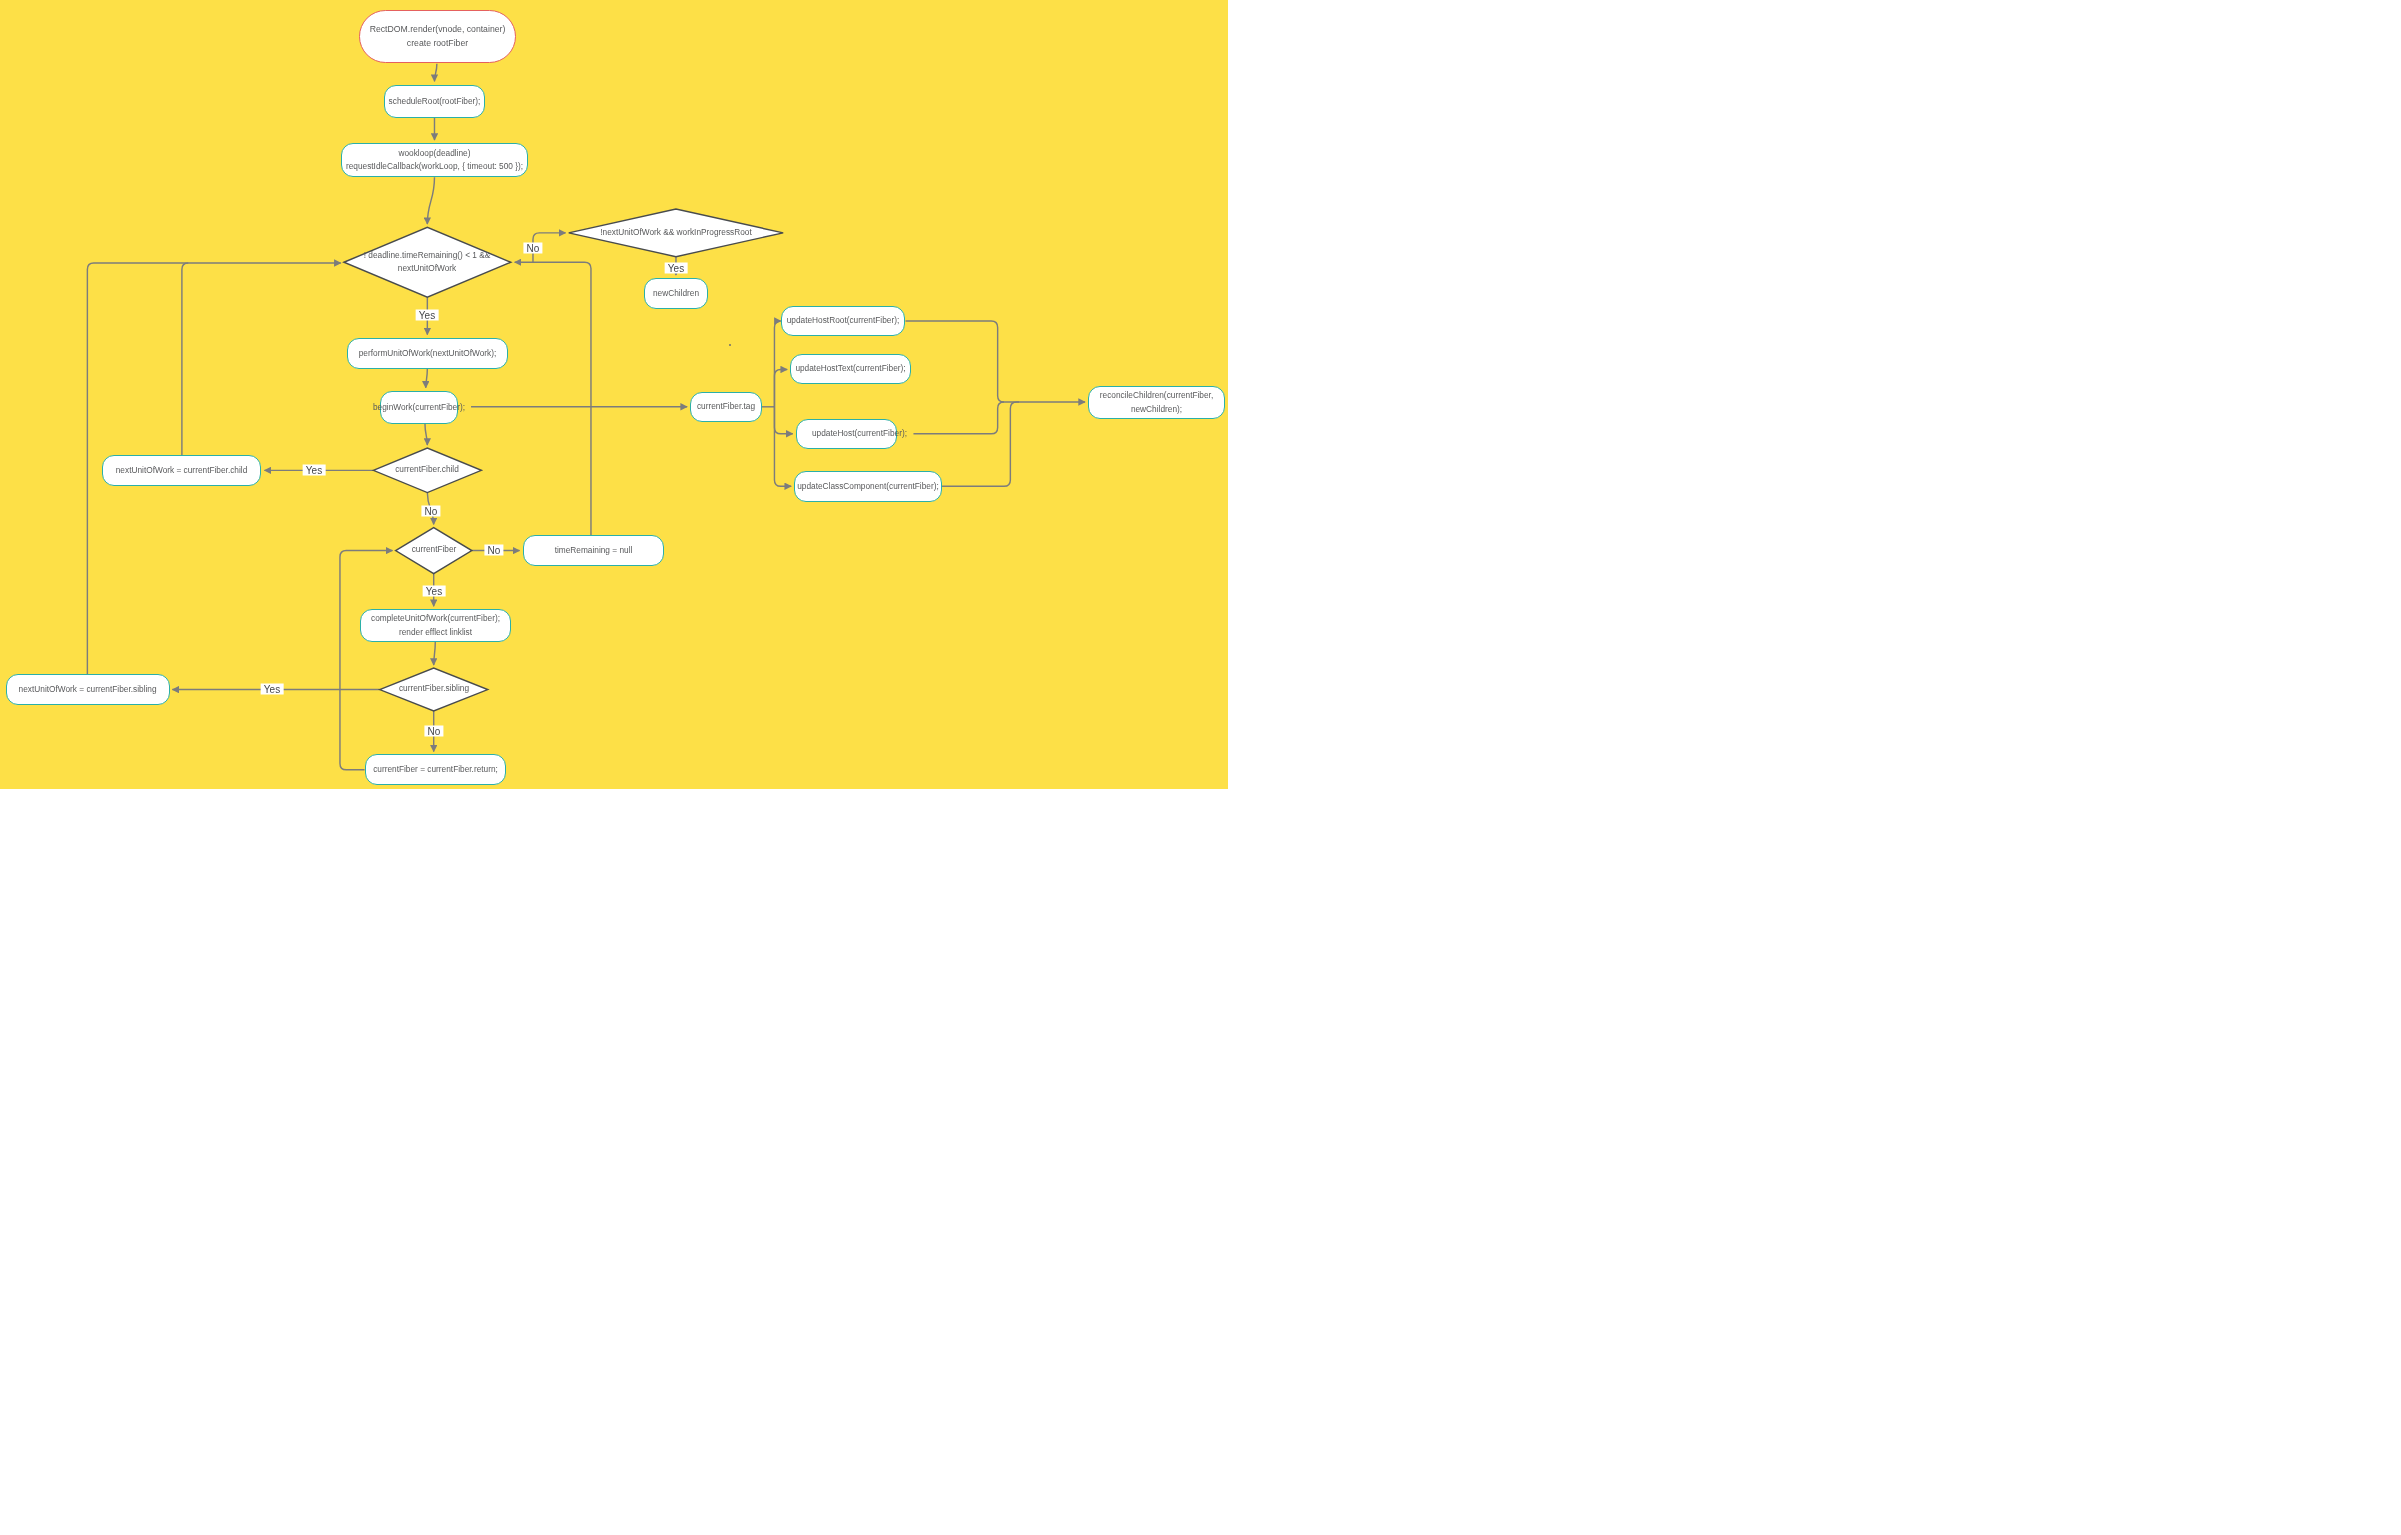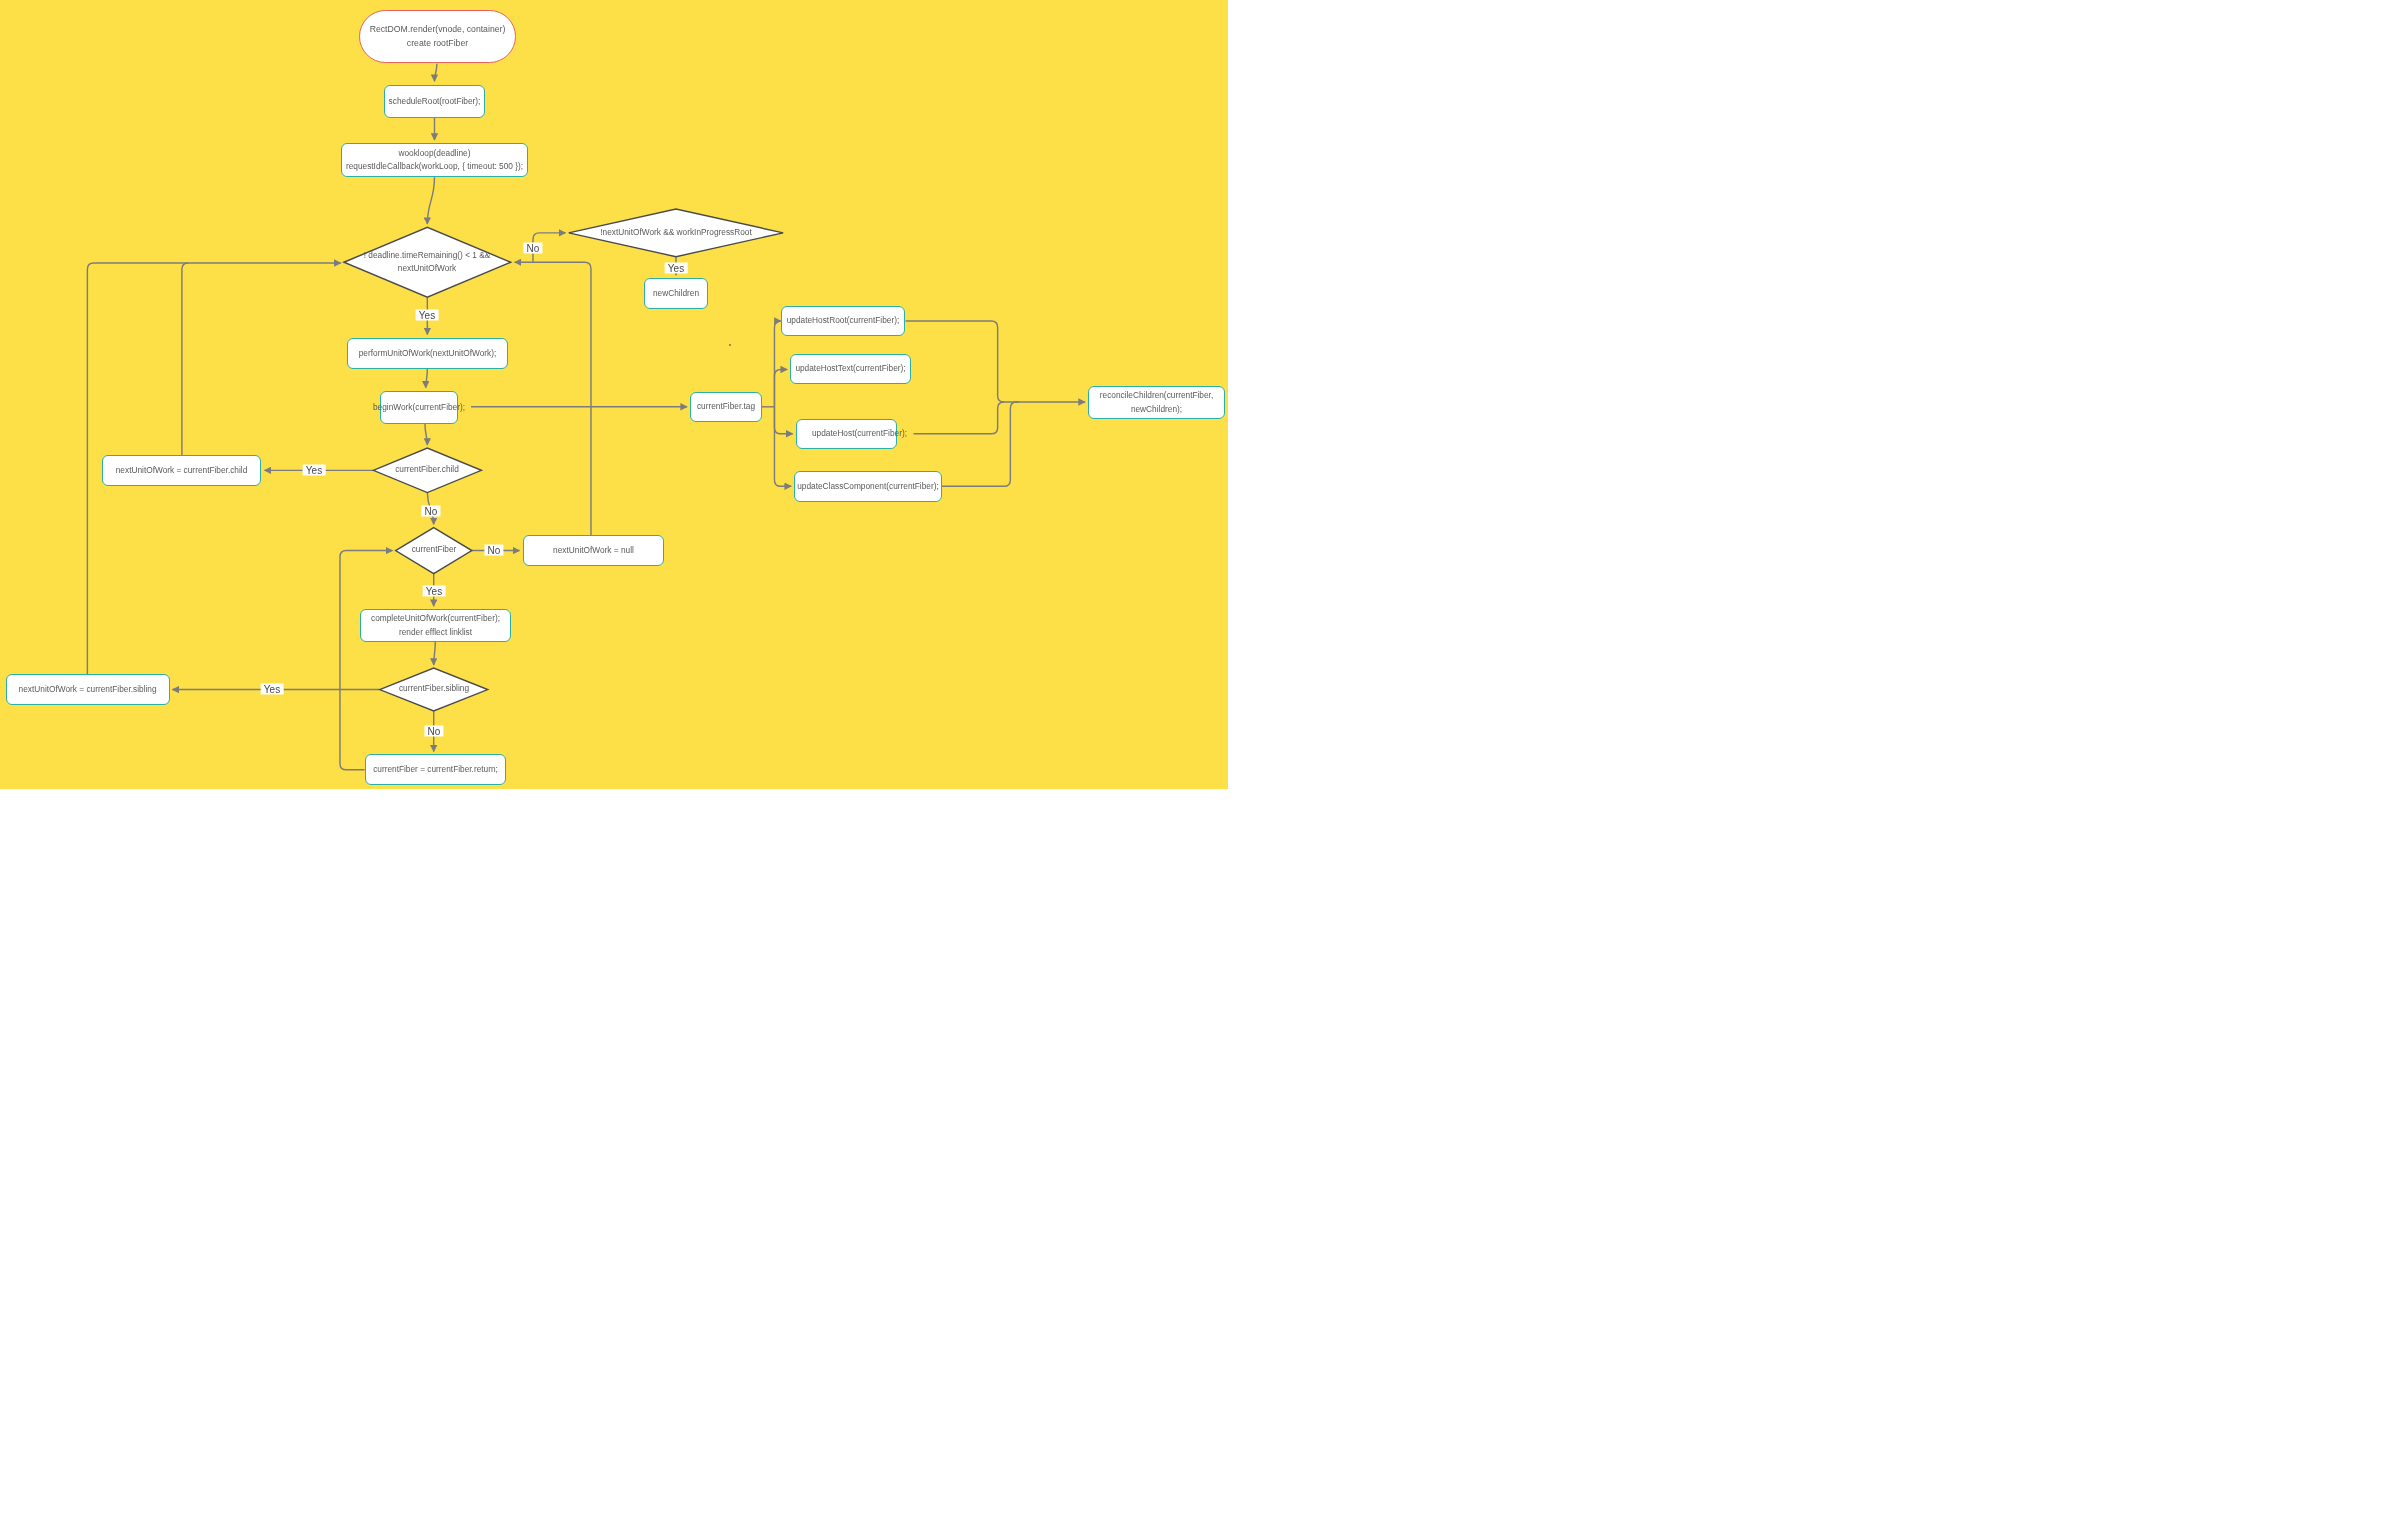--- a/index.html
+++ b/index.html
@@ -7,21 +7,21 @@
     position:relative;width:1228px;height:789px;background:#fde047;
     font-family:"Liberation Sans",sans-serif;overflow:hidden;
   }
   .edges{position:absolute;left:0;top:0;width:100%;height:100%;}
   .edge{fill:none;stroke:#7c7c7c;stroke-width:1.8;}
   .diamond{fill:#ffffff;stroke:#484b4d;stroke-width:1.8;}
   .node{
     position:absolute;box-sizing:border-box;background:#ffffff;
     border:1.3px solid #2bb0a8;color:#58595b;font-size:8.3px;line-height:1.6;
     display:flex;align-items:center;justify-content:center;text-align:center;
-    white-space:pre-line;border-radius:6px;
+    white-space:pre-line;border-radius:12px;
   }
   .node.start{border:1.3px solid #e5615e;border-radius:27px;font-size:8.7px;}
   .dlabel{
     position:absolute;transform:translate(-50%,-50%);color:#58595b;
     font-size:8.3px;line-height:1.6;text-align:center;white-space:pre-line;
   }
   .elabel{
     position:absolute;transform:translate(-50%,-50%);background:#ffffff;
     padding:0 3.2px;color:#45474a;font-size:10px;
   }
@@ -89,21 +89,21 @@
   <div class="node" style="left:347px;top:338px;width:161px;height:31px;">performUnitOfWork(nextUnitOfWork);</div>
   <div class="node" style="left:380px;top:391px;width:78px;height:33px;">beginWork(currentFiber);</div>
   <div class="node" style="left:690px;top:392px;width:72px;height:30px;text-align:right;">currentFiber.tag</div>
   <div class="node" style="left:781px;top:306px;width:124px;height:30px;">updateHostRoot(currentFiber);</div>
   <div class="node" style="left:790px;top:354px;width:121px;height:30px;">updateHostText(currentFiber);</div>
   <div class="node" style="left:796px;top:419px;width:101px;height:30px;padding-left:26px;">updateHost(currentFiber);</div>
   <div class="node" style="left:794px;top:471px;width:148px;height:31px;">updateClassComponent(currentFiber);</div>
   <div class="node" style="left:1088px;top:386px;width:137px;height:33px;">reconcileChildren(currentFiber,
 newChildren);</div>
   <div class="node" style="left:102px;top:455px;width:159px;height:31px;">nextUnitOfWork  = currentFiber.child</div>
-  <div class="node" style="left:523px;top:535px;width:141px;height:31px;">nextUnitOfWork  = null</div>
+  <div class="node" style="left:523px;top:535px;width:141px;height:31px;">timeRemaining  = null</div>
   <div class="node" style="left:360px;top:609px;width:151px;height:33px;">completeUnitOfWork(currentFiber);
 render efflect linklist</div>
   <div class="node" style="left:5.6px;top:674px;width:164px;height:31px;">nextUnitOfWork  = currentFiber.sibling</div>
   <div class="node" style="left:365px;top:754px;width:141px;height:31px;">currentFiber = currentFiber.return;</div>
 
   <div class="dlabel" style="left:427px;top:262px;">! deadline.timeRemaining() &lt; 1 &amp;&amp;
 nextUnitOfWork</div>
   <div class="dlabel" style="left:676px;top:233px;">!nextUnitOfWork &amp;&amp; workInProgressRoot</div>
   <div class="dlabel" style="left:427px;top:470px;">currentFiber.child</div>
   <div class="dlabel" style="left:434px;top:550px;">currentFiber</div>

